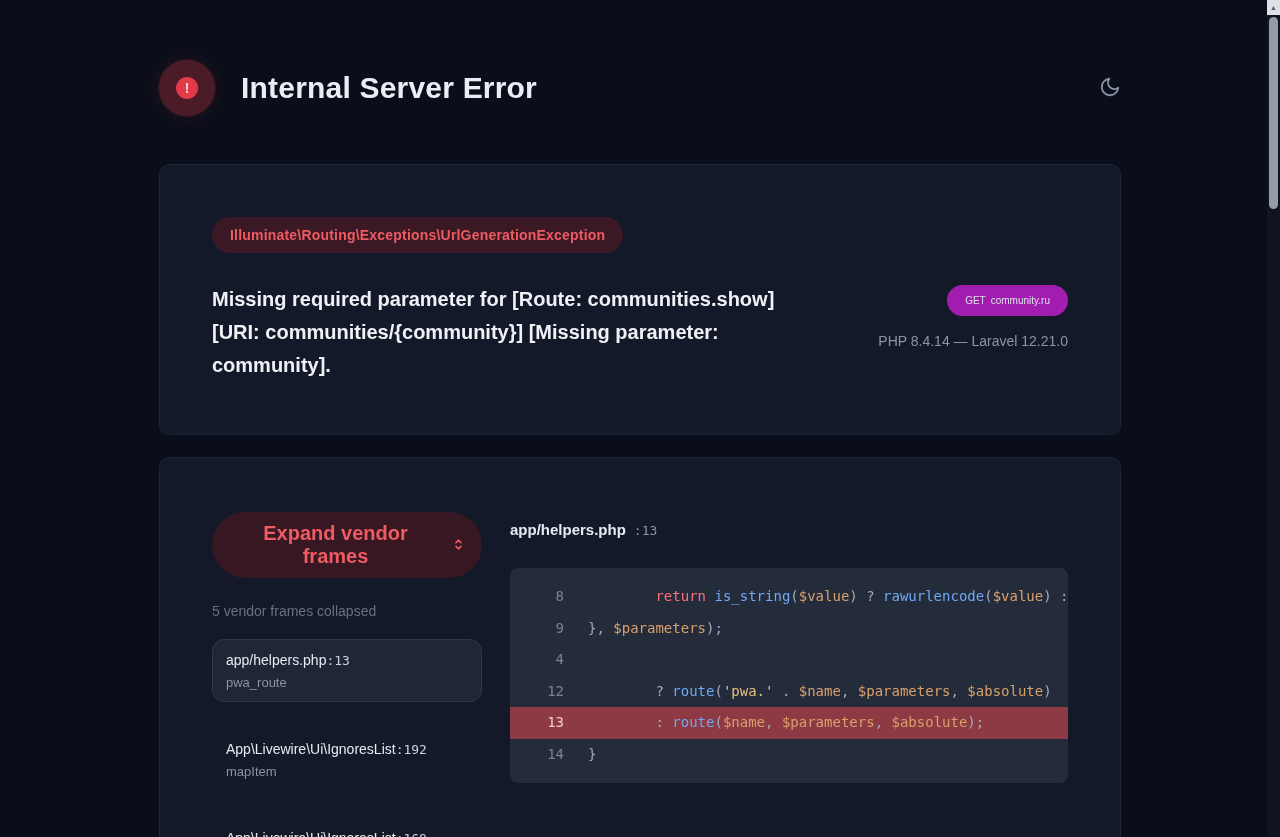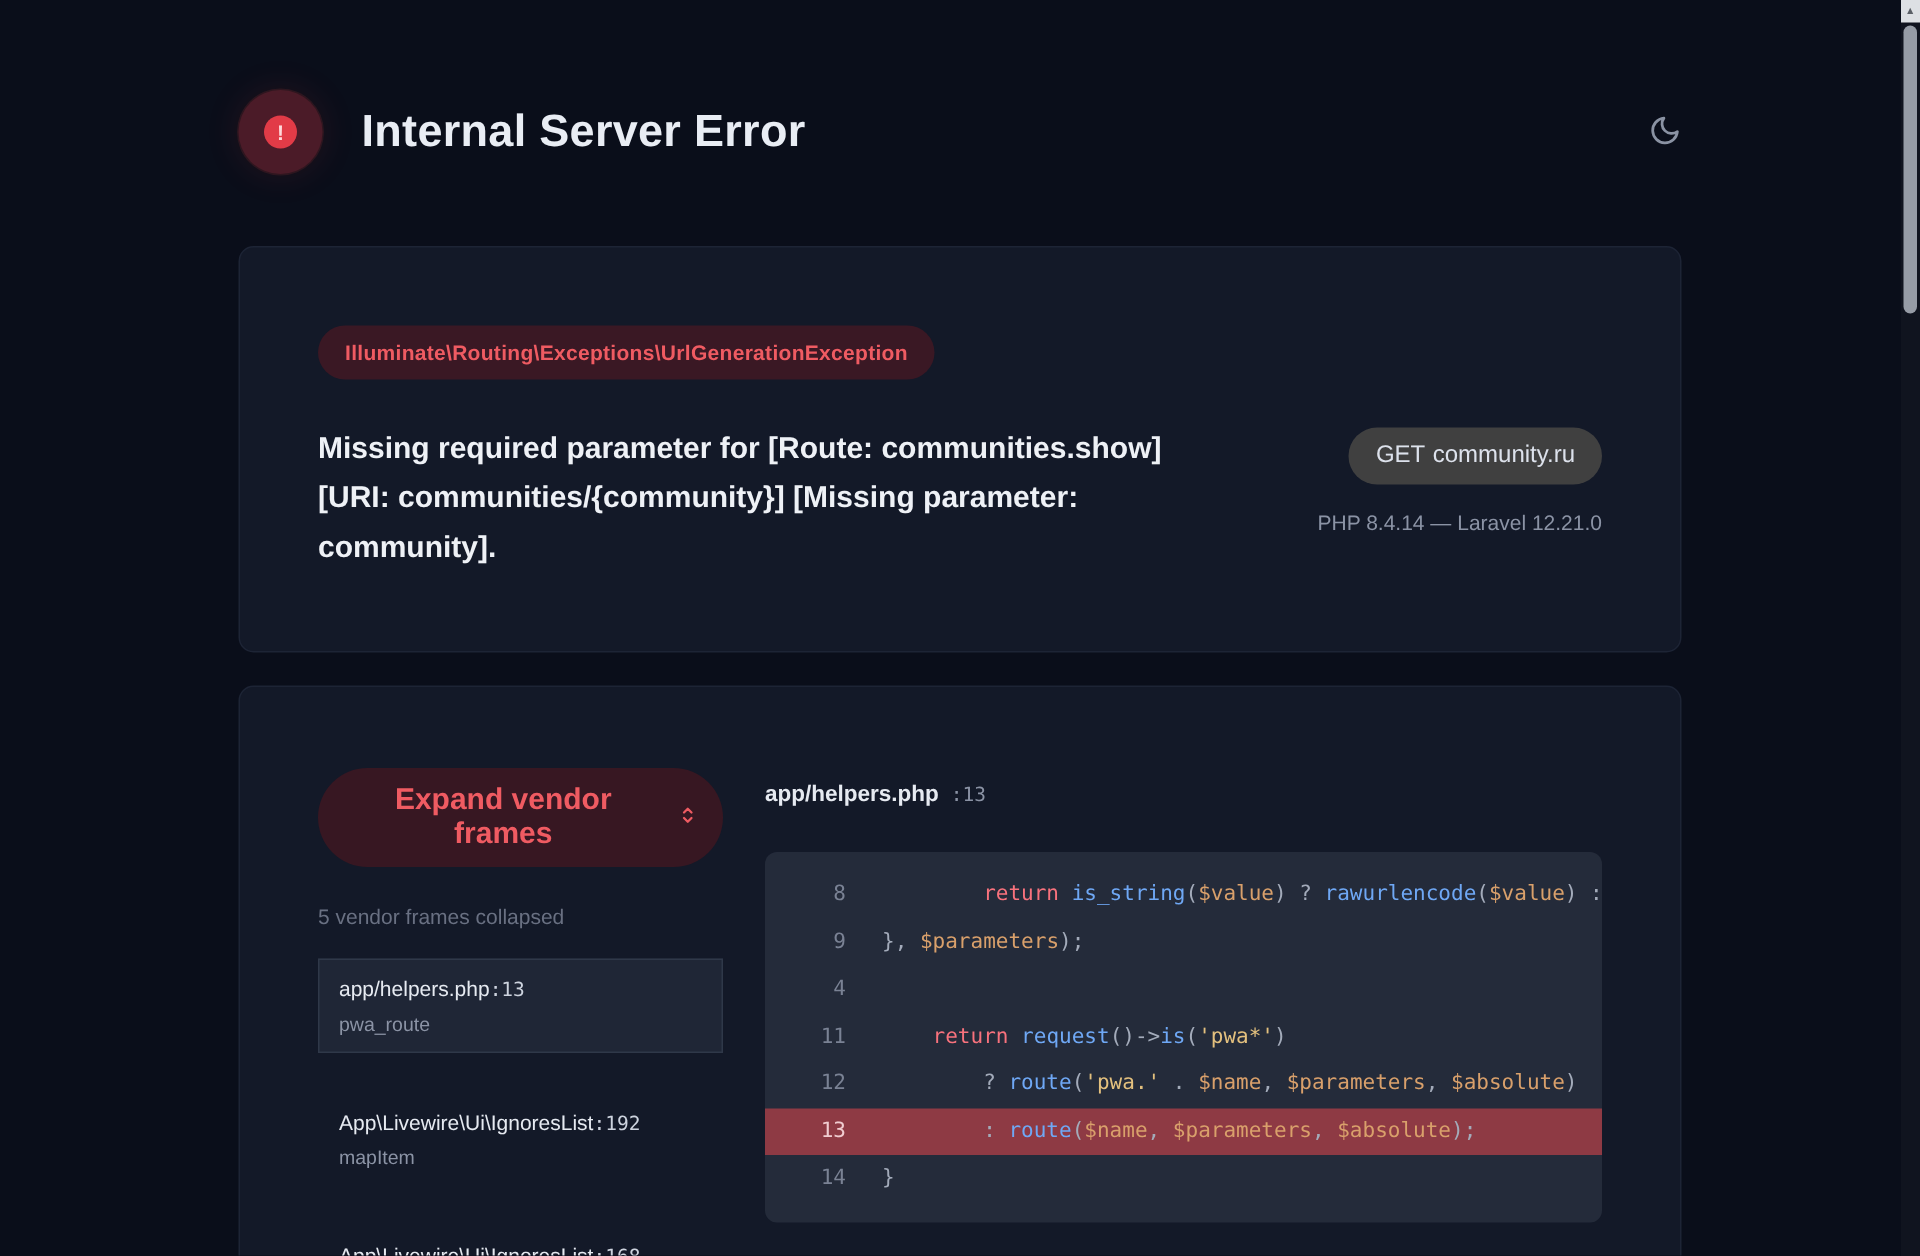--- a/index.html
+++ b/index.html
@@ -20,29 +20,29 @@
   h1.page-title { font-size:30px; font-weight:600; color:#e9edf4; letter-spacing:.2px; }
   .theme-toggle { margin-left:auto; background:none; border:none; color:#8a92a3; cursor:pointer; display:flex; align-items:center; }
 
   .card { background:#131928; border:1px solid #1d2435; border-radius:10px; }
 
   .exception-card { margin-top:48px; padding:52px; }
   .exception-class { display:inline-block; background:#3a1824; color:#ef5b62; font-size:14px; font-weight:700; padding:10px 18px; border-radius:999px; letter-spacing:.2px; }
   .exception-body { display:flex; justify-content:space-between; gap:40px; margin-top:30px; }
   .exception-message { font-size:20px; line-height:33px; font-weight:700; color:#eef1f6; max-width:565px; }
   .exception-meta { display:flex; flex-direction:column; align-items:flex-end; flex-shrink:0; padding-top:2px; }
-  .request-badge { display:inline-flex; gap:5px; background:#404040; color:#dde2ec; font-size:16px; padding:10px 18px; border-radius:999px; }
+  .request-badge { display:inline-flex; gap:5px; background:#a21caf; color:#dde2ec; font-size:10px; padding:10px 18px; border-radius:999px; }
   .versions { color:#8b93a5; font-size:14px; margin-top:17px; }
 
   .trace-card { margin-top:22px; padding:54px 52px 60px 52px; display:flex; gap:28px; min-height:360px; }
   .trace-left { width:270px; flex-shrink:0; }
   .expand-btn { display:inline-flex; align-items:center; gap:8px; background:#371722; color:#ef5b62; border:none; font-family:"Liberation Sans",sans-serif; font-size:20px; font-weight:700; padding:10px 16px; border-radius:999px; cursor:pointer; }
   .collapsed-note { color:#697082; font-size:14px; margin-top:25px; }
   .frames { margin-top:20px; display:flex; flex-direction:column; gap:26px; }
-  .frame { padding:11px 13px; border:1px solid transparent; border-radius:0; cursor:pointer; }
+  .frame { padding:11px 13px; border:1px solid transparent; border-radius:12px; cursor:pointer; }
   .frame.active { background:#1f2636; border-color:#2f3849; }
   .frame-file { color:#e6eaf1; font-size:14px; }
   .frame-line { color:#cdd3de; font-size:13px; font-family:"DejaVu Sans Mono", monospace; }
   .frame-fn { color:#8b93a5; font-size:13px; margin-top:6px; }
 
   .trace-right { flex:1; min-width:0; }
   .code-header { display:flex; align-items:baseline; gap:8px; padding-top:9px; }
   .code-file { color:#e6eaf1; font-size:15px; font-weight:600; }
   .code-line-ind { color:#8b93a5; font-size:13px; font-family:"DejaVu Sans Mono", monospace; }
   .code-block { margin-top:30px; background:#242b3a; border-radius:8px; padding:13px 0; font-family:"DejaVu Sans Mono", monospace; font-size:14px; overflow:hidden; }
@@ -125,21 +125,20 @@
     </div>
     <div class="trace-right">
       <div class="code-header">
         <span class="code-file">app/helpers.php</span>
         <span class="code-line-ind">:13</span>
       </div>
       <div class="code-block">
           <div class="code-line"><span class="ln">8</span><span class="lc"><span class="t-pln">        </span><span class="t-kw">return</span><span class="t-pln"> </span><span class="t-fn">is_string</span><span class="t-pln">(</span><span class="t-var">$value</span><span class="t-pln">) ? </span><span class="t-fn">rawurlencode</span><span class="t-pln">(</span><span class="t-var">$value</span><span class="t-pln">) : </span></span></div>
           <div class="code-line"><span class="ln">9</span><span class="lc"><span class="t-pln">}, </span><span class="t-var">$parameters</span><span class="t-pln">);</span></span></div>
           <div class="code-line"><span class="ln">4</span><span class="lc"></span></div>
-          <div class="code-line"><span class="ln">11</span><span class="lc"><span class="t-pln">    </span><span class="t-kw">return</span><span class="t-pln"> </span><span class="t-fn">request</span><span class="t-pln">()-&gt;</span><span class="t-fn">is</span><span class="t-pln">(</span><span class="t-str">'pwa*'</span><span class="t-pln">)</span></span></div>
           <div class="code-line"><span class="ln">12</span><span class="lc"><span class="t-pln">        ? </span><span class="t-fn">route</span><span class="t-pln">(</span><span class="t-str">'pwa.'</span><span class="t-pln"> . </span><span class="t-var">$name</span><span class="t-pln">, </span><span class="t-var">$parameters</span><span class="t-pln">, </span><span class="t-var">$absolute</span><span class="t-pln">)</span></span></div>
           <div class="code-line hl"><span class="ln">13</span><span class="lc"><span class="t-pln">        : </span><span class="t-fn">route</span><span class="t-pln">(</span><span class="t-var">$name</span><span class="t-pln">, </span><span class="t-var">$parameters</span><span class="t-pln">, </span><span class="t-var">$absolute</span><span class="t-pln">);</span></span></div>
           <div class="code-line"><span class="ln">14</span><span class="lc"><span class="t-pln">}</span></span></div>
         </div>
     </div>
   </section>
 
 </div>
 
 </body></html>

